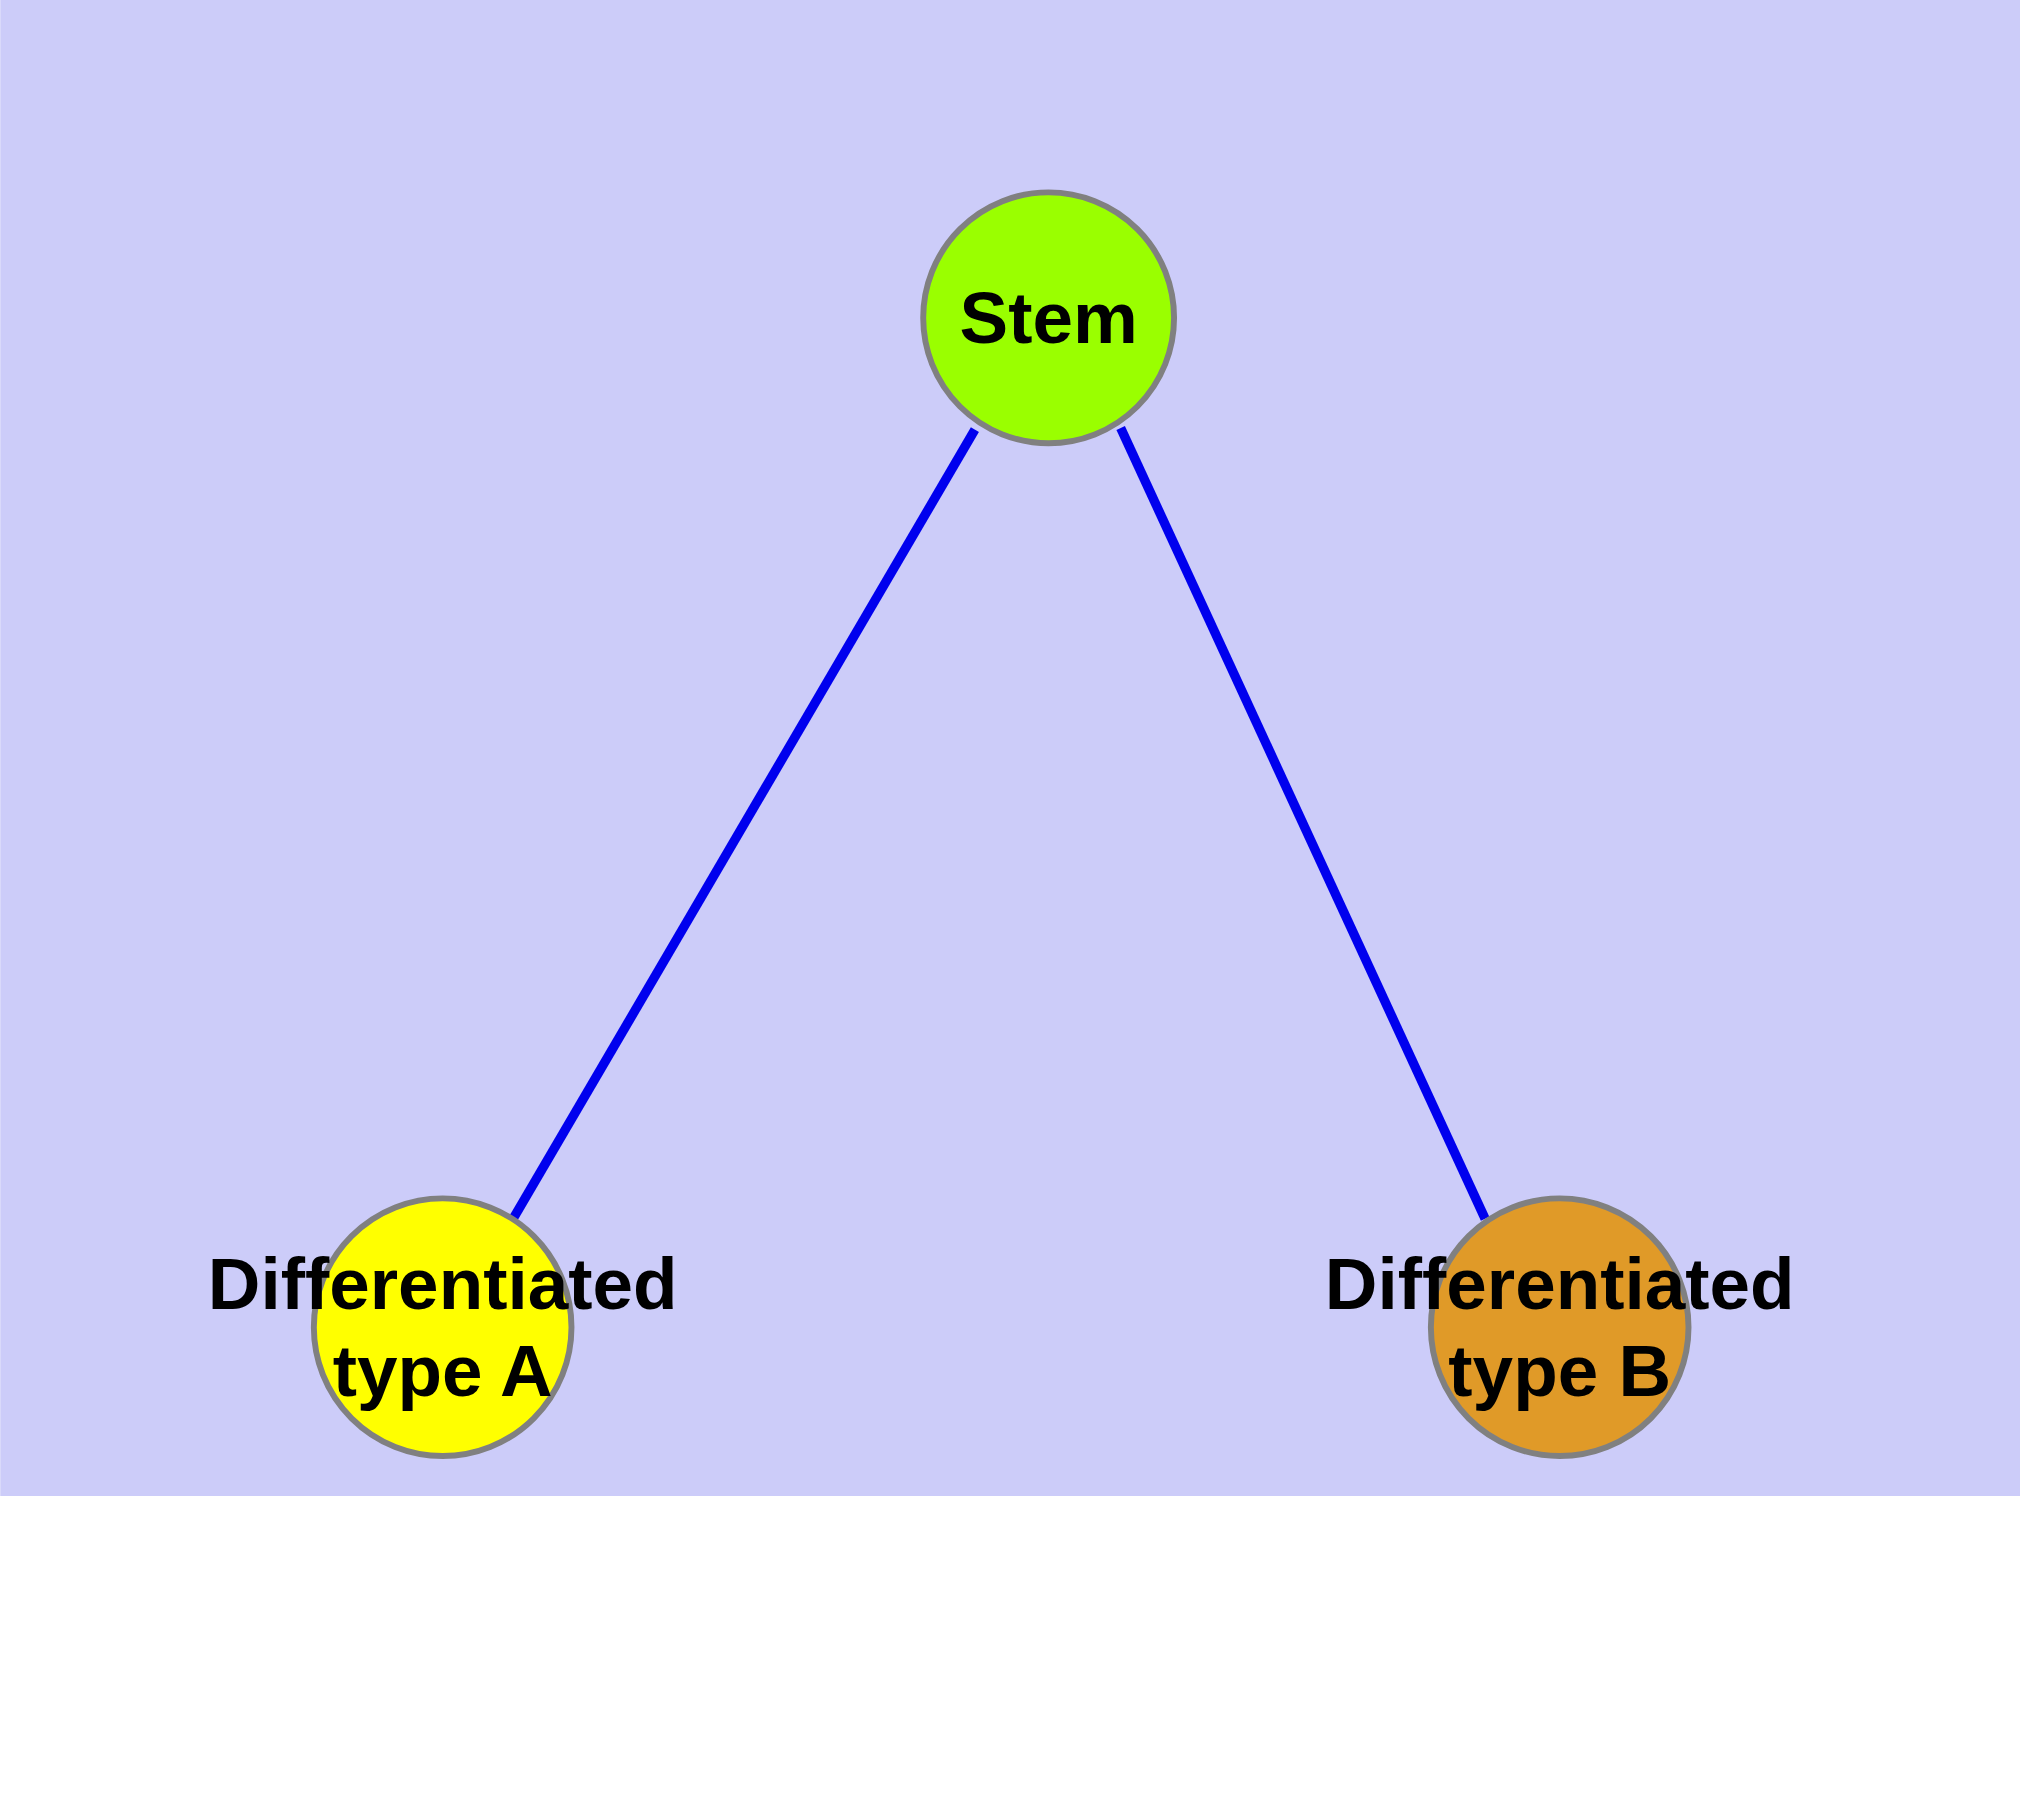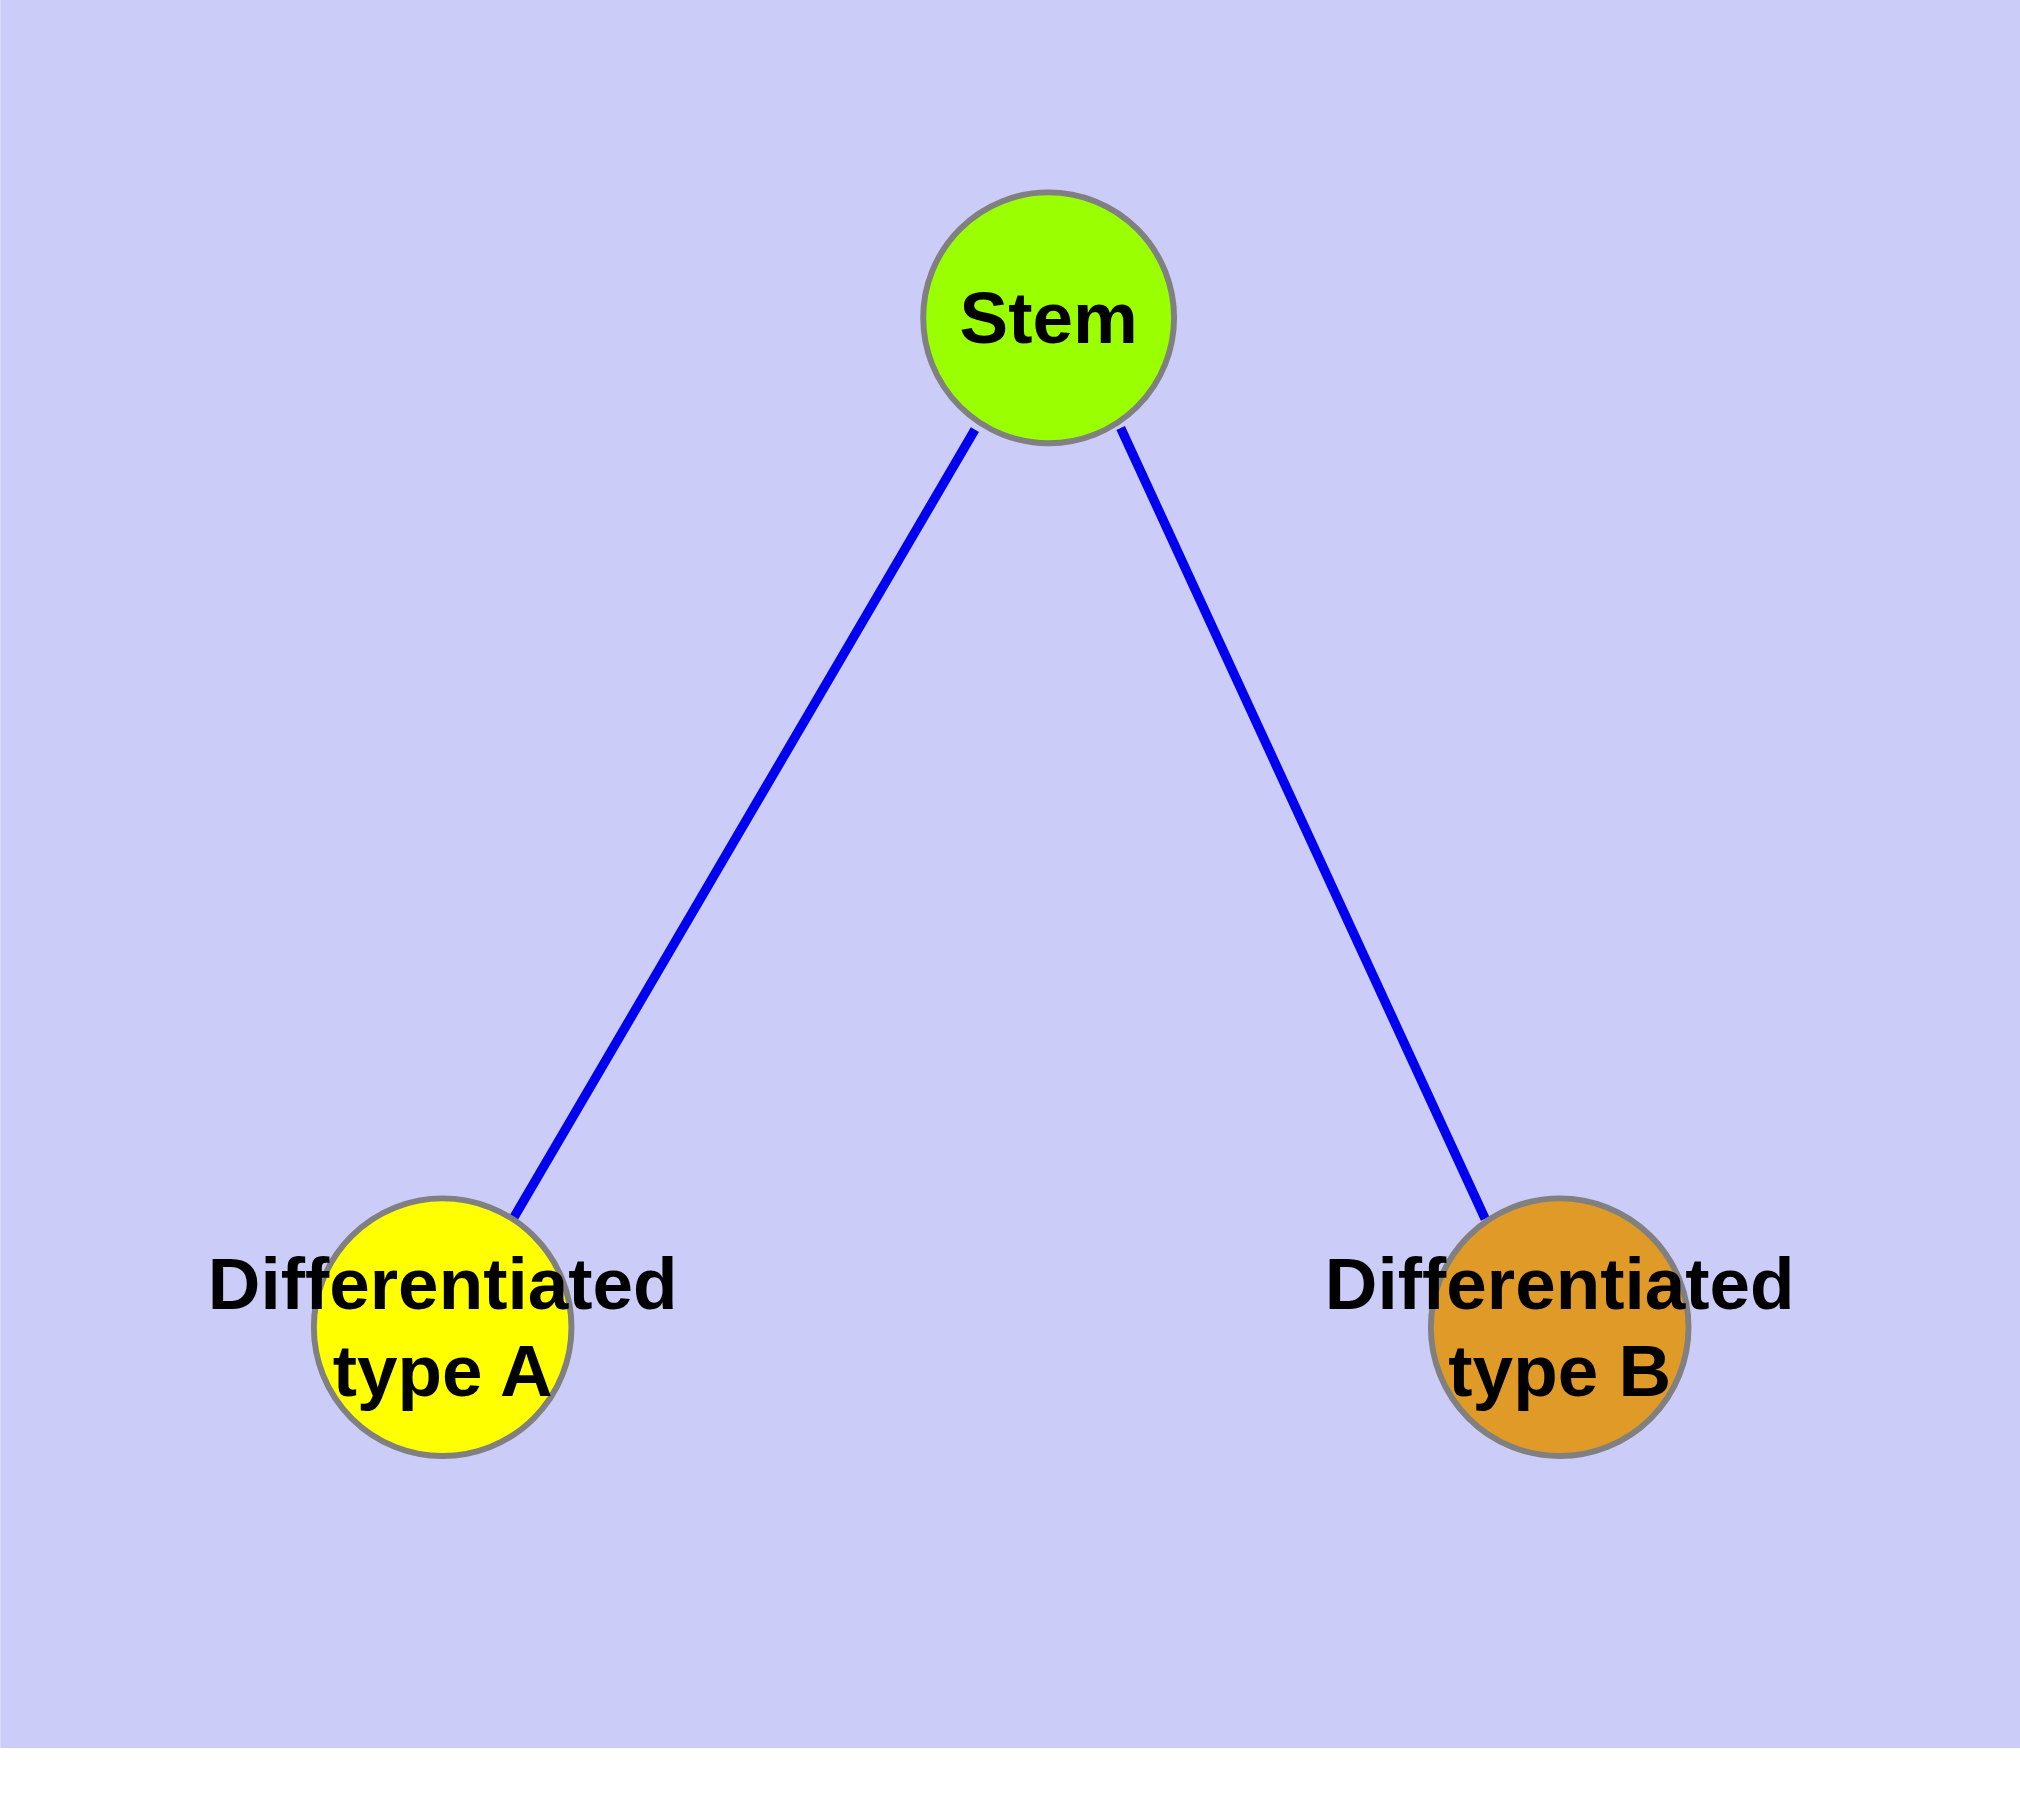--- a/index.html
+++ b/index.html
@@ -4,21 +4,21 @@
 <title>Cell Differentiation Graph</title>
 <style>
   html, body {
     margin: 0;
     padding: 0;
     background: #ffffff;
   }
   #canvas {
     position: relative;
     width: 2021px;
-    height: 1748px;
+    height: 1496px;
     overflow: hidden;
     font-family: "Liberation Sans", "DejaVu Sans", sans-serif;
   }
   #graph-svg {
     position: absolute;
     top: 0;
     left: 0;
     width: 2021px;
     height: 1812px;
     display: block;

